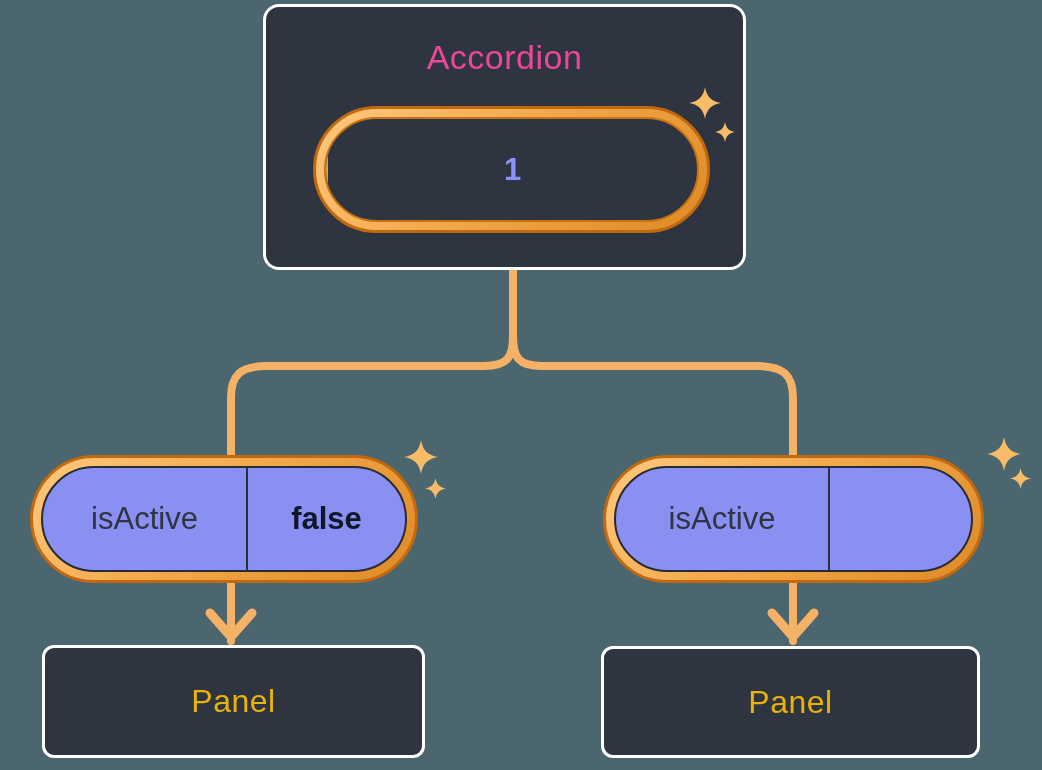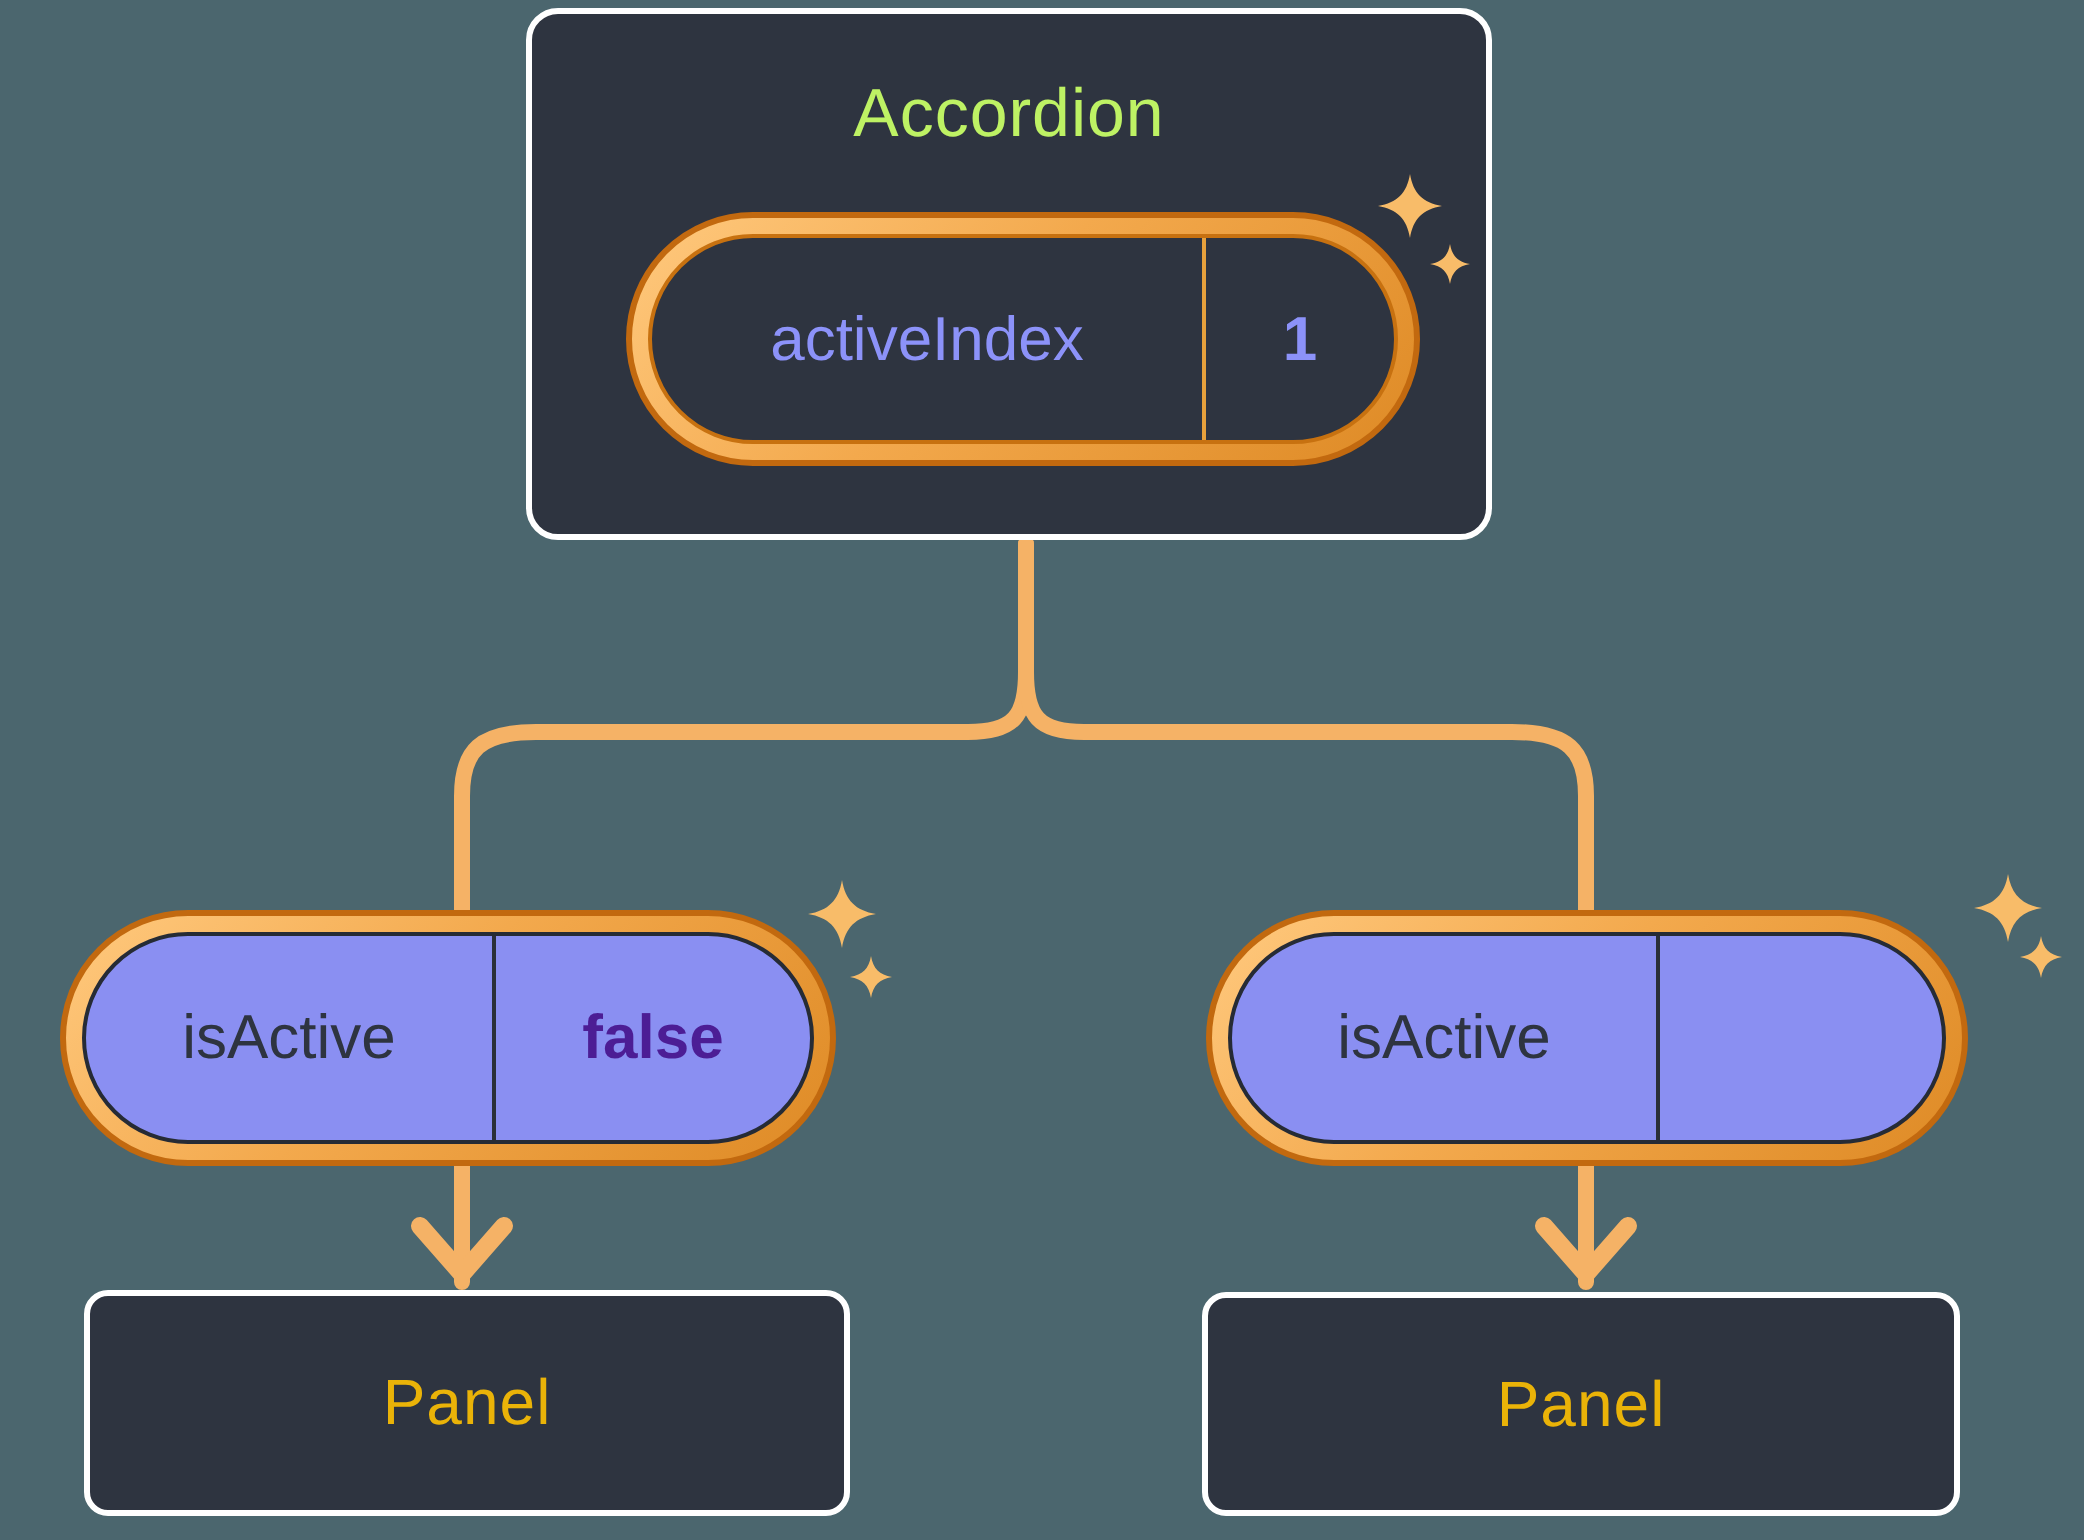--- a/index.html
+++ b/index.html
@@ -29,21 +29,21 @@
   .accordion-card {
     left: 263px; top: 4px;
     width: 483px; height: 266px;
     border-radius: 16px;
   }
   .card-title {
     position: absolute;
     left: 0; top: 30px;
     width: 100%;
     text-align: center;
-    color: #bef264;
+    color: #ec4899;
     font-size: 34px;
     font-weight: 500;
     letter-spacing: 0.5px;
     line-height: 40px;
   }
   .ring {
     position: absolute;
     box-sizing: border-box;
     border: 3px solid #C2690F;
     border-radius: 999px;
@@ -82,21 +82,21 @@
   .pill-section {
     display: flex;
     align-items: center;
     justify-content: center;
     font-size: 31px;
   }
   .pill-label-top { width: 275px; color: #8C92F9; font-weight: 400; }
   .pill-value-top { flex: 1; color: #8C92F9; font-weight: 700; }
   .pill-label-left { width: 203px; color: #2E3440; font-weight: 400; }
   .pill-label-right { width: 212px; color: #2E3440; font-weight: 400; }
-  .pill-value-purple { flex: 1; color: #4c1d95; font-weight: 700; }
+  .pill-value-purple { flex: 1; color: #0f172a; font-weight: 700; }
   .pill-divider-orange { width: 2px; background: #E8A13C; }
   .pill-divider-dark { width: 2px; background: #2A2F39; }
   .panel-card {
     border-radius: 12px;
     display: flex;
     align-items: center;
     justify-content: center;
     color: #eab308;
     font-size: 32px;
     letter-spacing: 0.5px;
@@ -117,21 +117,20 @@
     <path d="M513 272 L513 336 C513 358 507 366 484 366 L268 366 C240 366 231 375 231 398 L231 641" fill="none" stroke="#F5B266" stroke-width="8" stroke-linecap="round"></path>
     <path d="M513 272 L513 336 C513 358 519 366 542 366 L756 366 C784 366 793 375 793 398 L793 641" fill="none" stroke="#F5B266" stroke-width="8" stroke-linecap="round"></path>
     <path d="M210 613 L231 637 L252 613" fill="none" stroke="#F5B266" stroke-width="9" stroke-linecap="round"></path>
     <path d="M772 613 L793 637 L814 613" fill="none" stroke="#F5B266" stroke-width="9" stroke-linecap="round"></path>
   </svg>
 
   <div class="card accordion-card">
     <div class="card-title">Accordion</div>
     <div class="ring ring-top">
       <div class="pill pill-dark">
-        <div class="pill-section pill-label-top">activeIndex</div>
         <div class="pill-divider-orange"></div>
         <div class="pill-section pill-value-top">1</div>
       </div>
     </div>
   </div>
 
   <div class="ring ring-left">
     <div class="pill pill-purple">
       <div class="pill-section pill-label-left">isActive</div>
       <div class="pill-divider-dark"></div>

